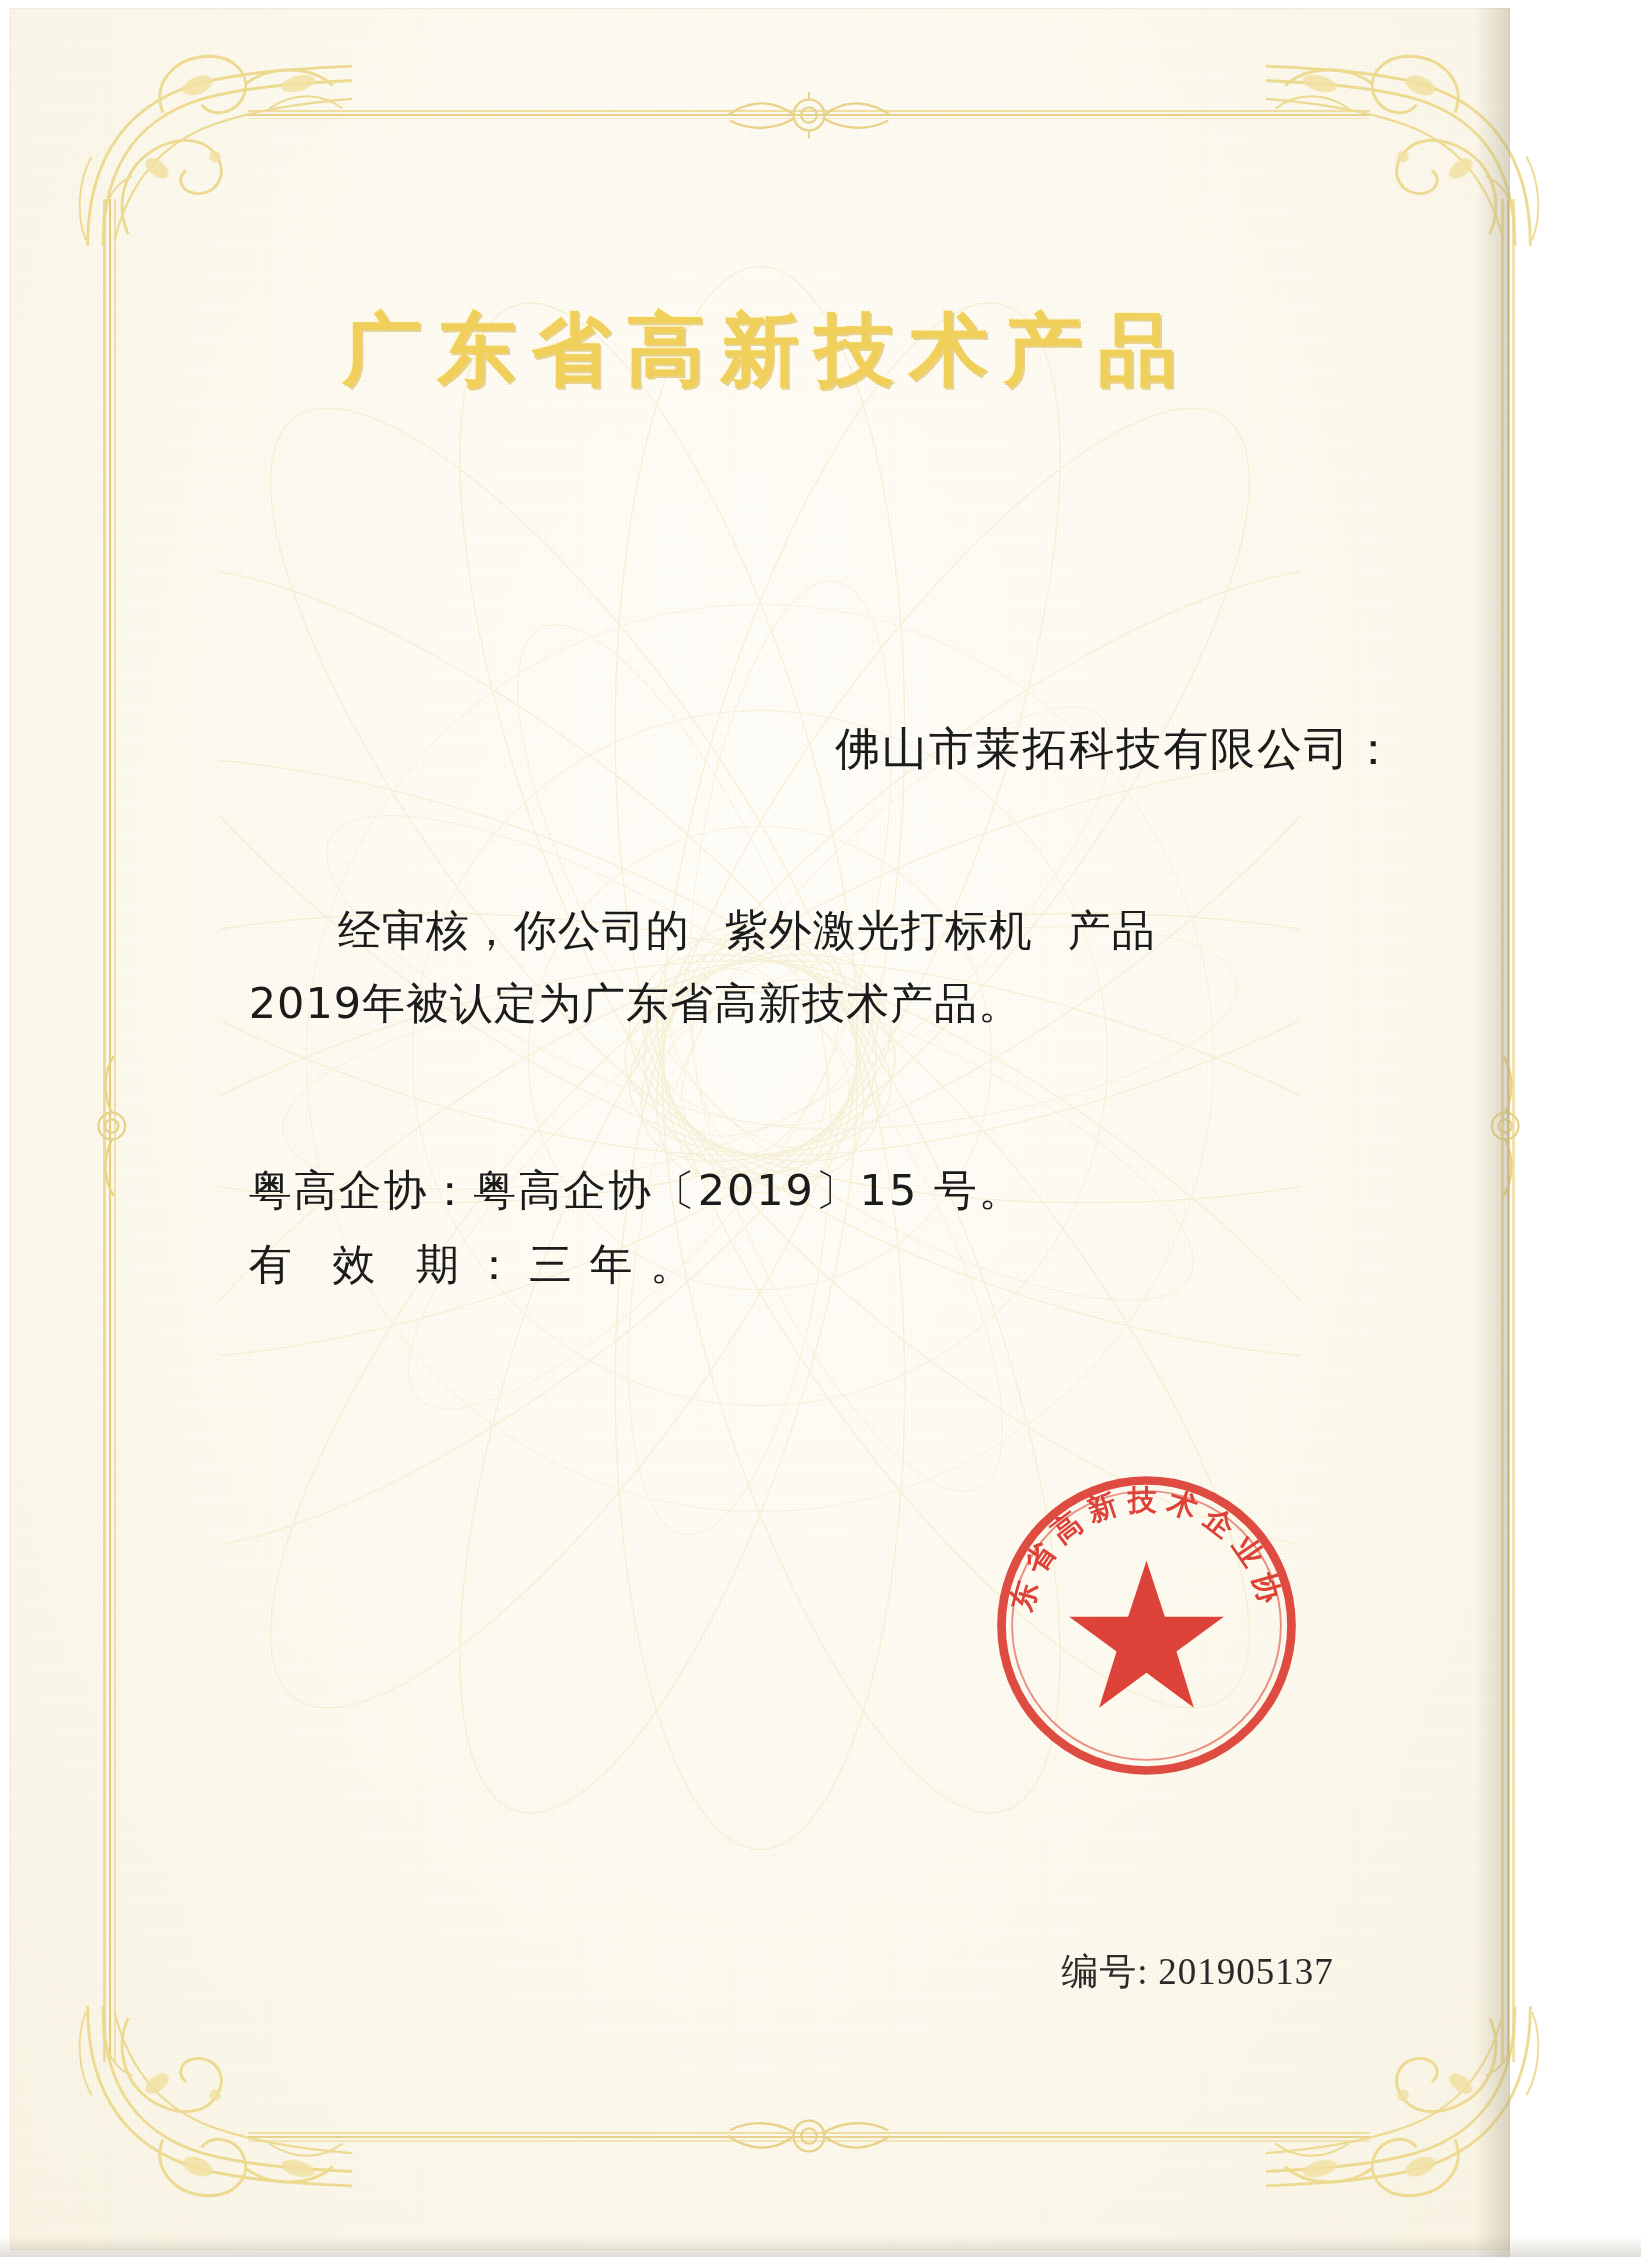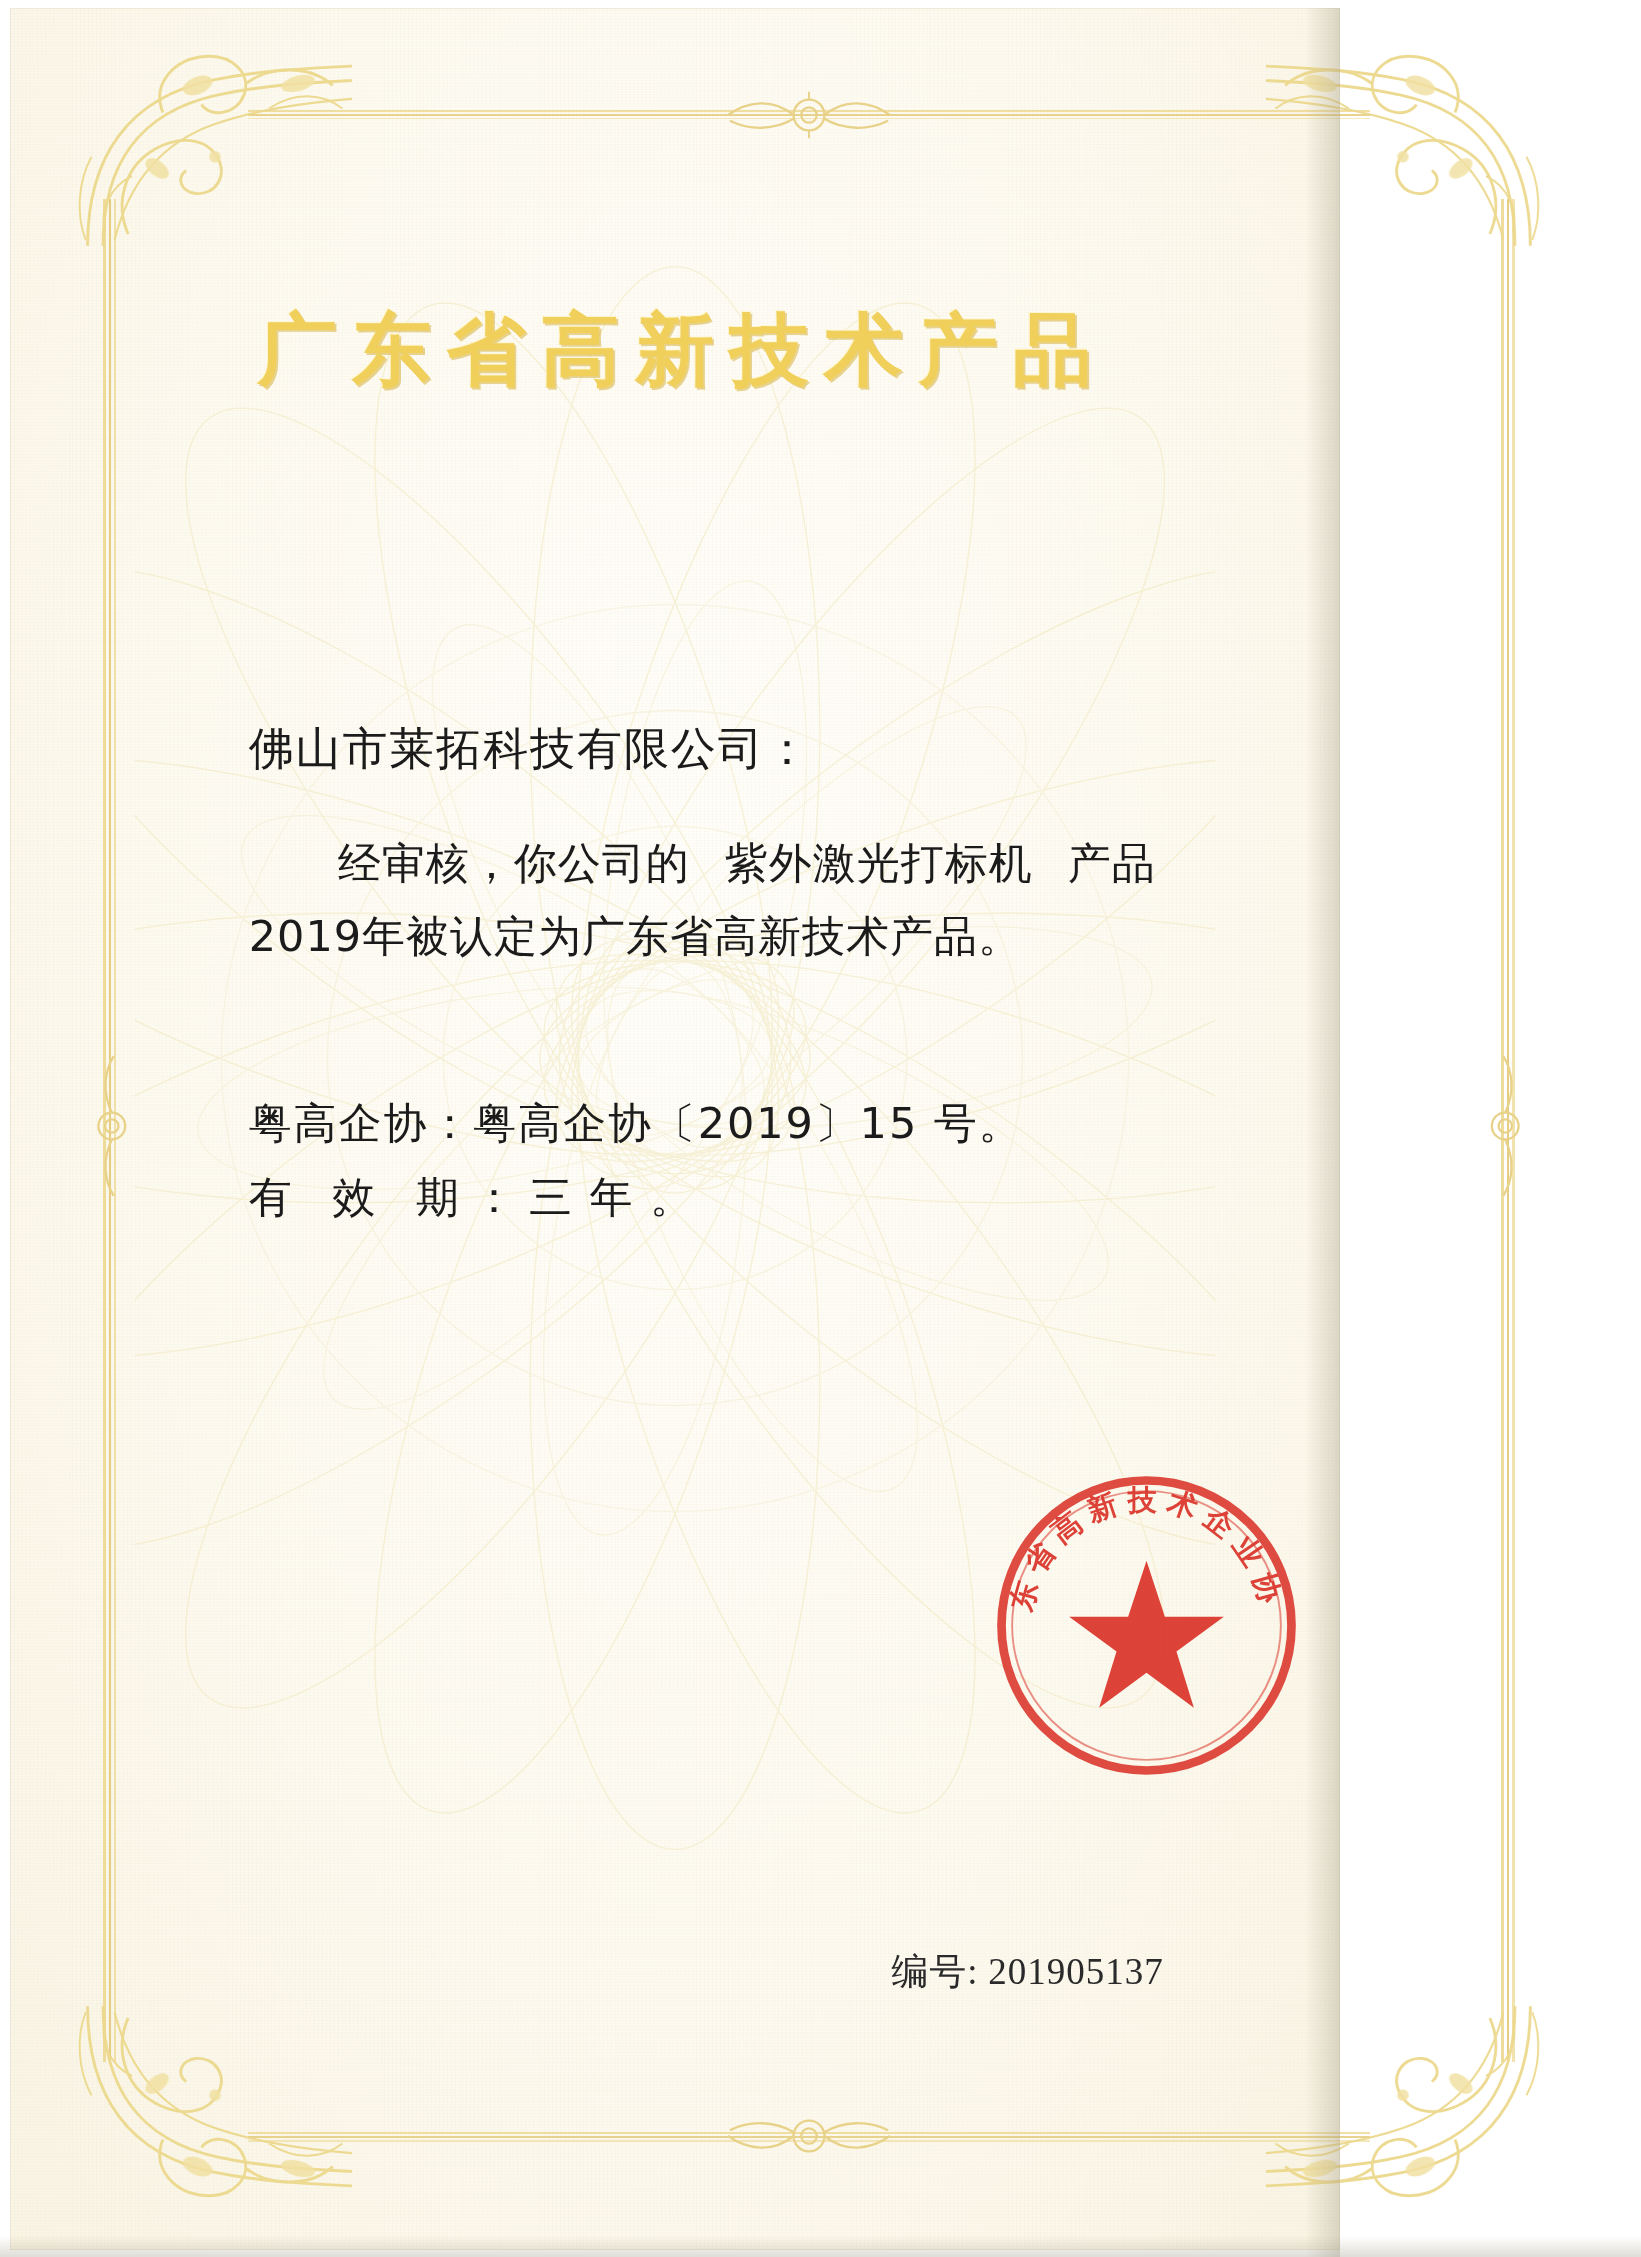--- a/index.html
+++ b/index.html
@@ -20,21 +20,21 @@
     position: absolute;
     left: 0; top: 0;
     width: 1641px;
     height: 2257px;
     background: #ffffff;
   }
   .paper {
     position: absolute;
     left: 9.7px;
     top: 7.7px;
-    width: 1330px;
+    width: 1500px;
     height: 2242px;
     background:
       radial-gradient(ellipse at 50% 40%, #fffefa 0%, #fdfaf0 55%, #f9f4e4 100%);
     box-shadow: 0 0 0 1px #efe9d8 inset;
   }
   
   .grain {
     position: absolute;
     inset: 0;
     background-image:
@@ -169,21 +169,22 @@
     left: 239px;
     top: 714px;
     width: 1149px;
     color: #1b1b1b;
     font-family: "DejaVu Sans", "Liberation Sans", sans-serif;
   }
   .recipient {
     font-size: 45px;
     letter-spacing: 1.9px;
     line-height: 1.2;
-    margin-bottom: 51px;
+    margin-bottom: 118px;
+    text-align: right;
   }
   .para {
     font-size: 43px;
     line-height: 1.70;
     letter-spacing: 1px;
   }
   .para .indent { display: inline-block; width: 89px; }
   .para .product {
     display: inline-block;
     padding: 0 35px;

